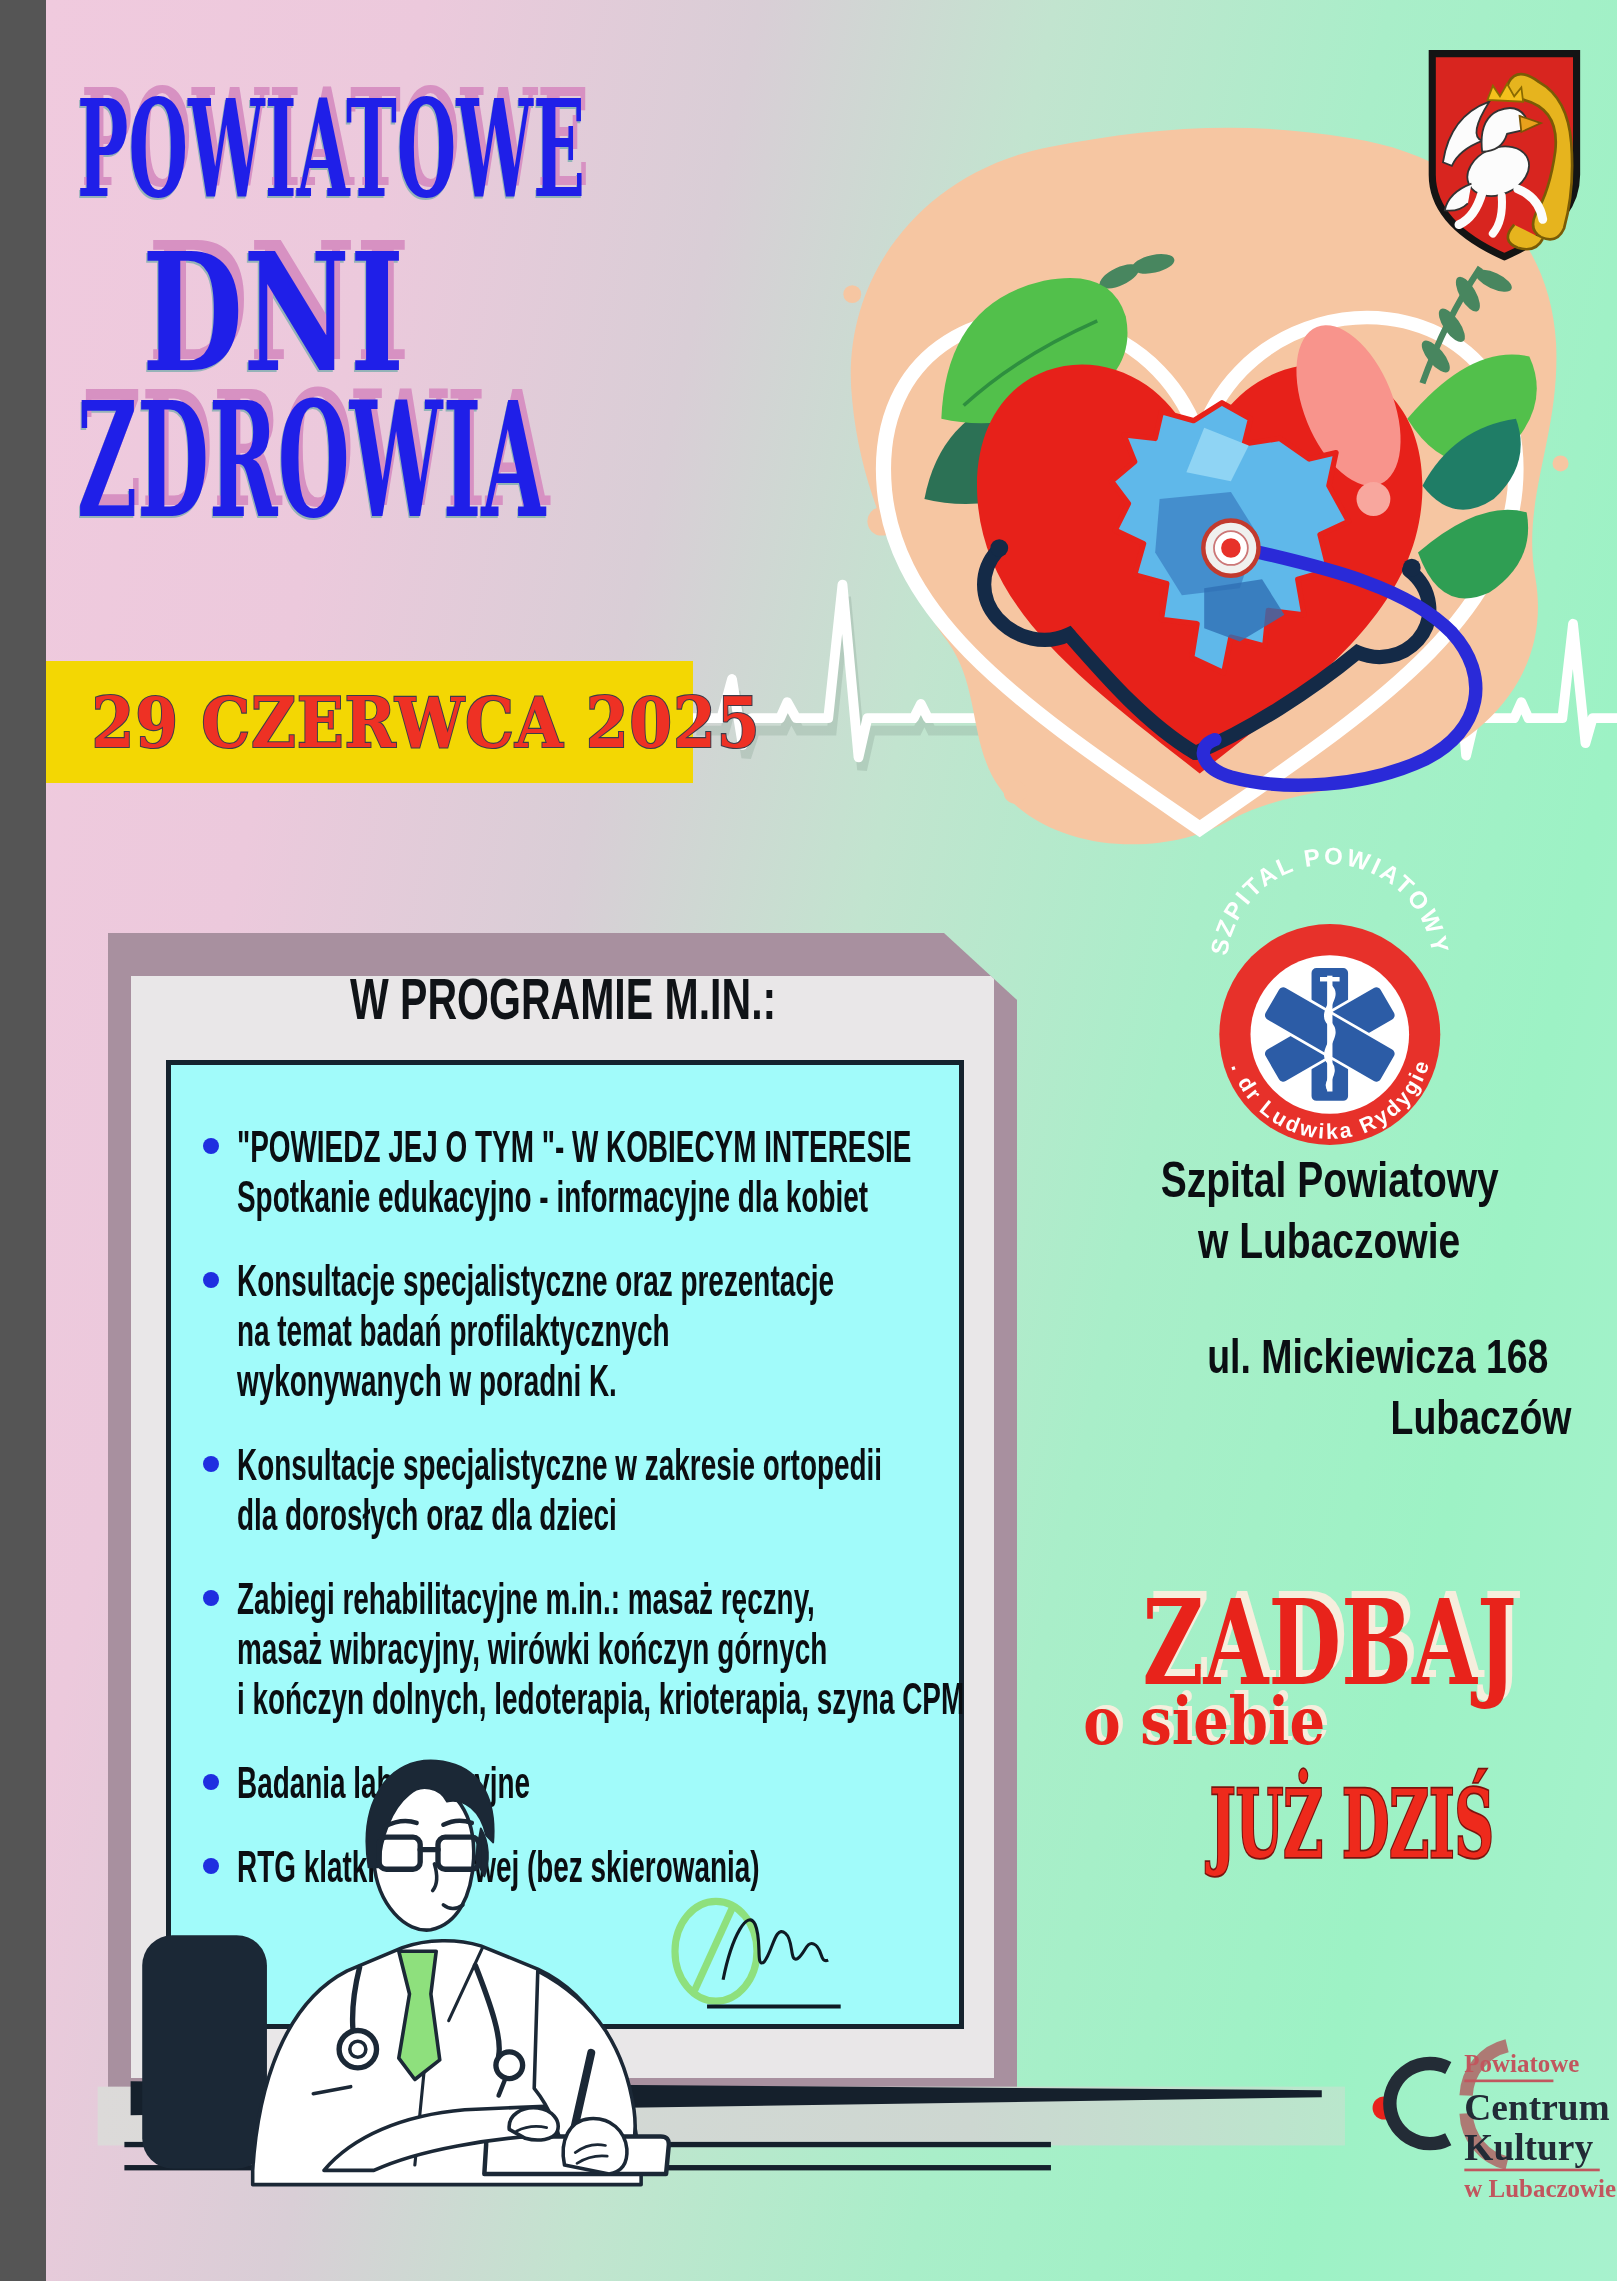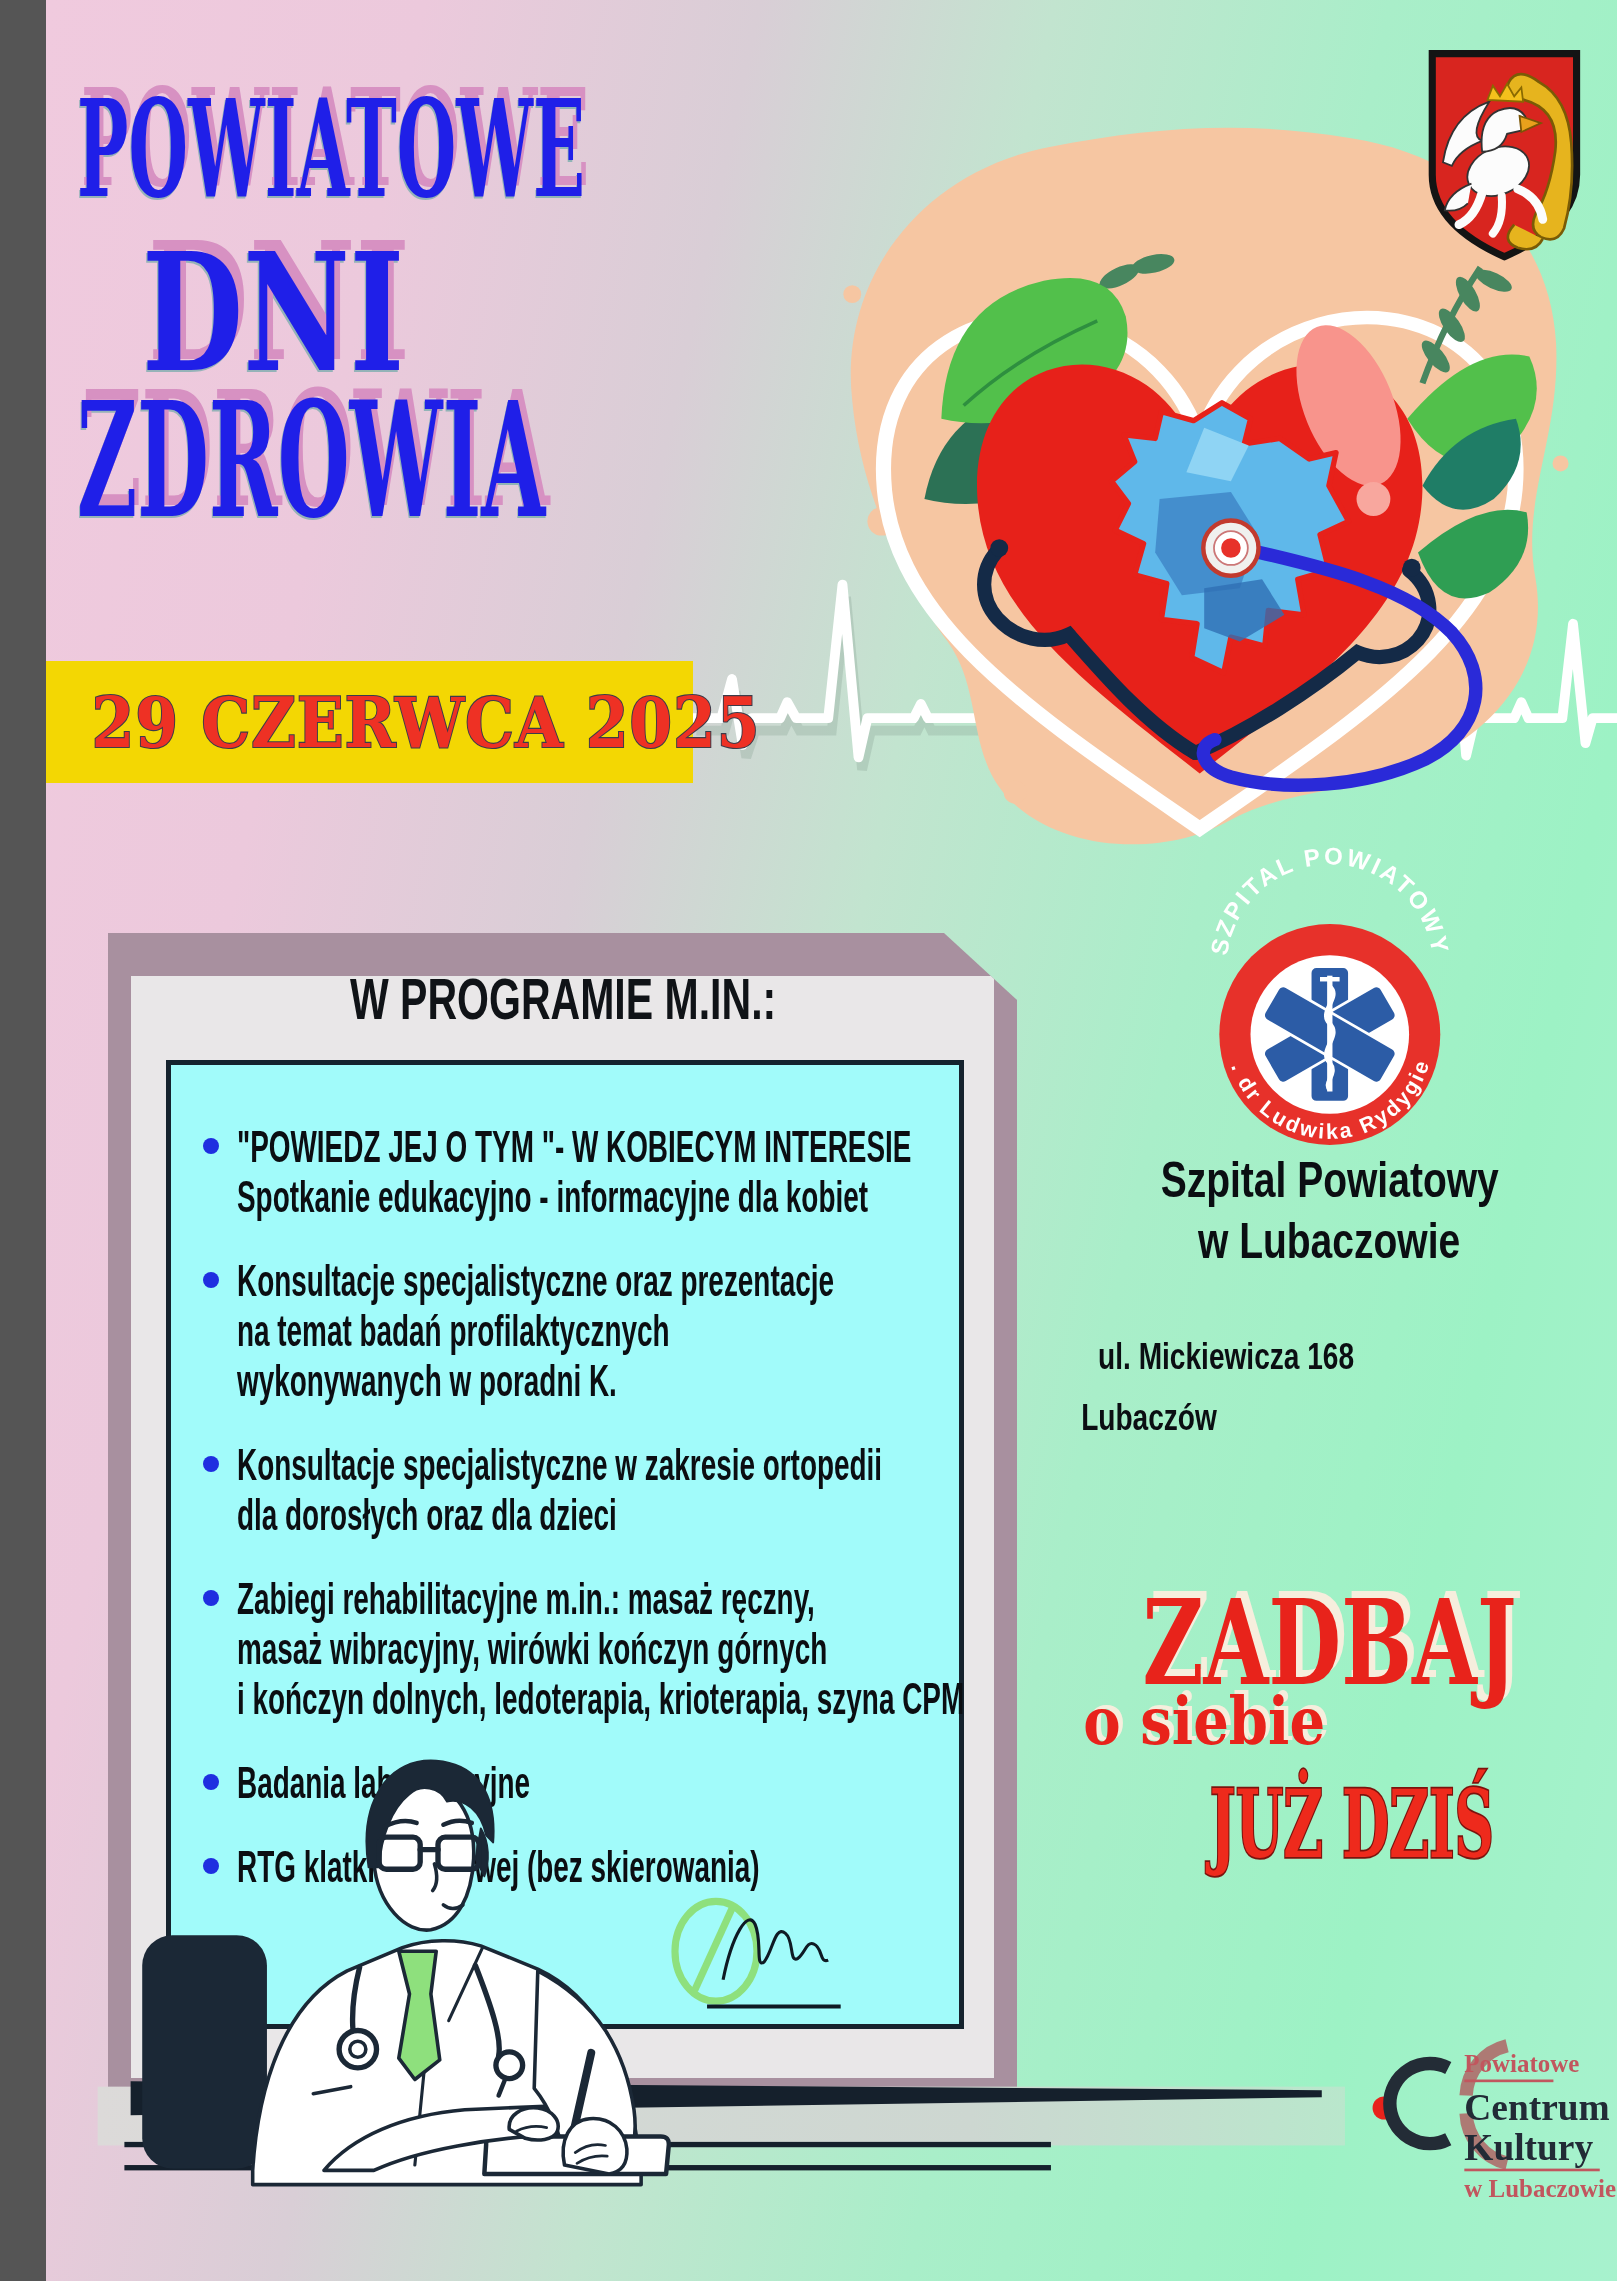--- a/index.html
+++ b/index.html
@@ -36,22 +36,22 @@
     border:5.3px solid #15232e;box-sizing:border-box;padding:57px 0 0 27px;}
   .prog-list{display:flex;flex-direction:column;gap:34px;}
   .prog-item{display:flex;align-items:flex-start;}
   .bullet{flex:none;width:16px;height:16px;border-radius:50%;background:#1f2ee0;margin:16px 18px 0 5.3px;}
   .pline{font-weight:bold;font-size:45px;line-height:50px;color:#0b0e12;white-space:nowrap;
     transform:scaleX(.62);transform-origin:0 50%;}
 
   
   .hosp-name{position:absolute;left:1016px;top:1150px;width:535px;text-align:center;color:#0b0e12;
     font-weight:bold;font-size:50px;line-height:61px;}
-  .hosp-addr{position:absolute;left:1016px;top:1326px;width:535px;text-align:left;color:#0b0e12;
-    font-weight:bold;font-size:36px;line-height:61px;}
+  .hosp-addr{position:absolute;left:1016px;top:1326px;width:535px;text-align:right;color:#0b0e12;
+    font-weight:bold;font-size:48px;line-height:61px;}
   .cta-1{position:absolute;left:1016px;top:1584px;width:535px;text-align:center;color:#e8231b;
     font-family:"DejaVu Serif",serif;font-weight:bold;font-size:118px;line-height:1;
     text-shadow:9px -7.1px 0 #f6eedd;}
   .cta-2{position:absolute;left:1016px;top:1688px;width:535px;text-align:left;color:#e8231b;
     font-family:"DejaVu Serif",serif;font-weight:bold;font-size:66px;line-height:1;
     text-shadow:5.3px -4.5px 0 #f6eedd;}
   .cta-3{position:absolute;left:1016px;top:1777px;width:535px;text-align:right;color:#ee2a1c;
     font-family:"DejaVu Serif",serif;font-weight:bold;font-size:94px;line-height:1;
     -webkit-text-stroke:3.6px #7c130d;paint-order:stroke fill;}
 

